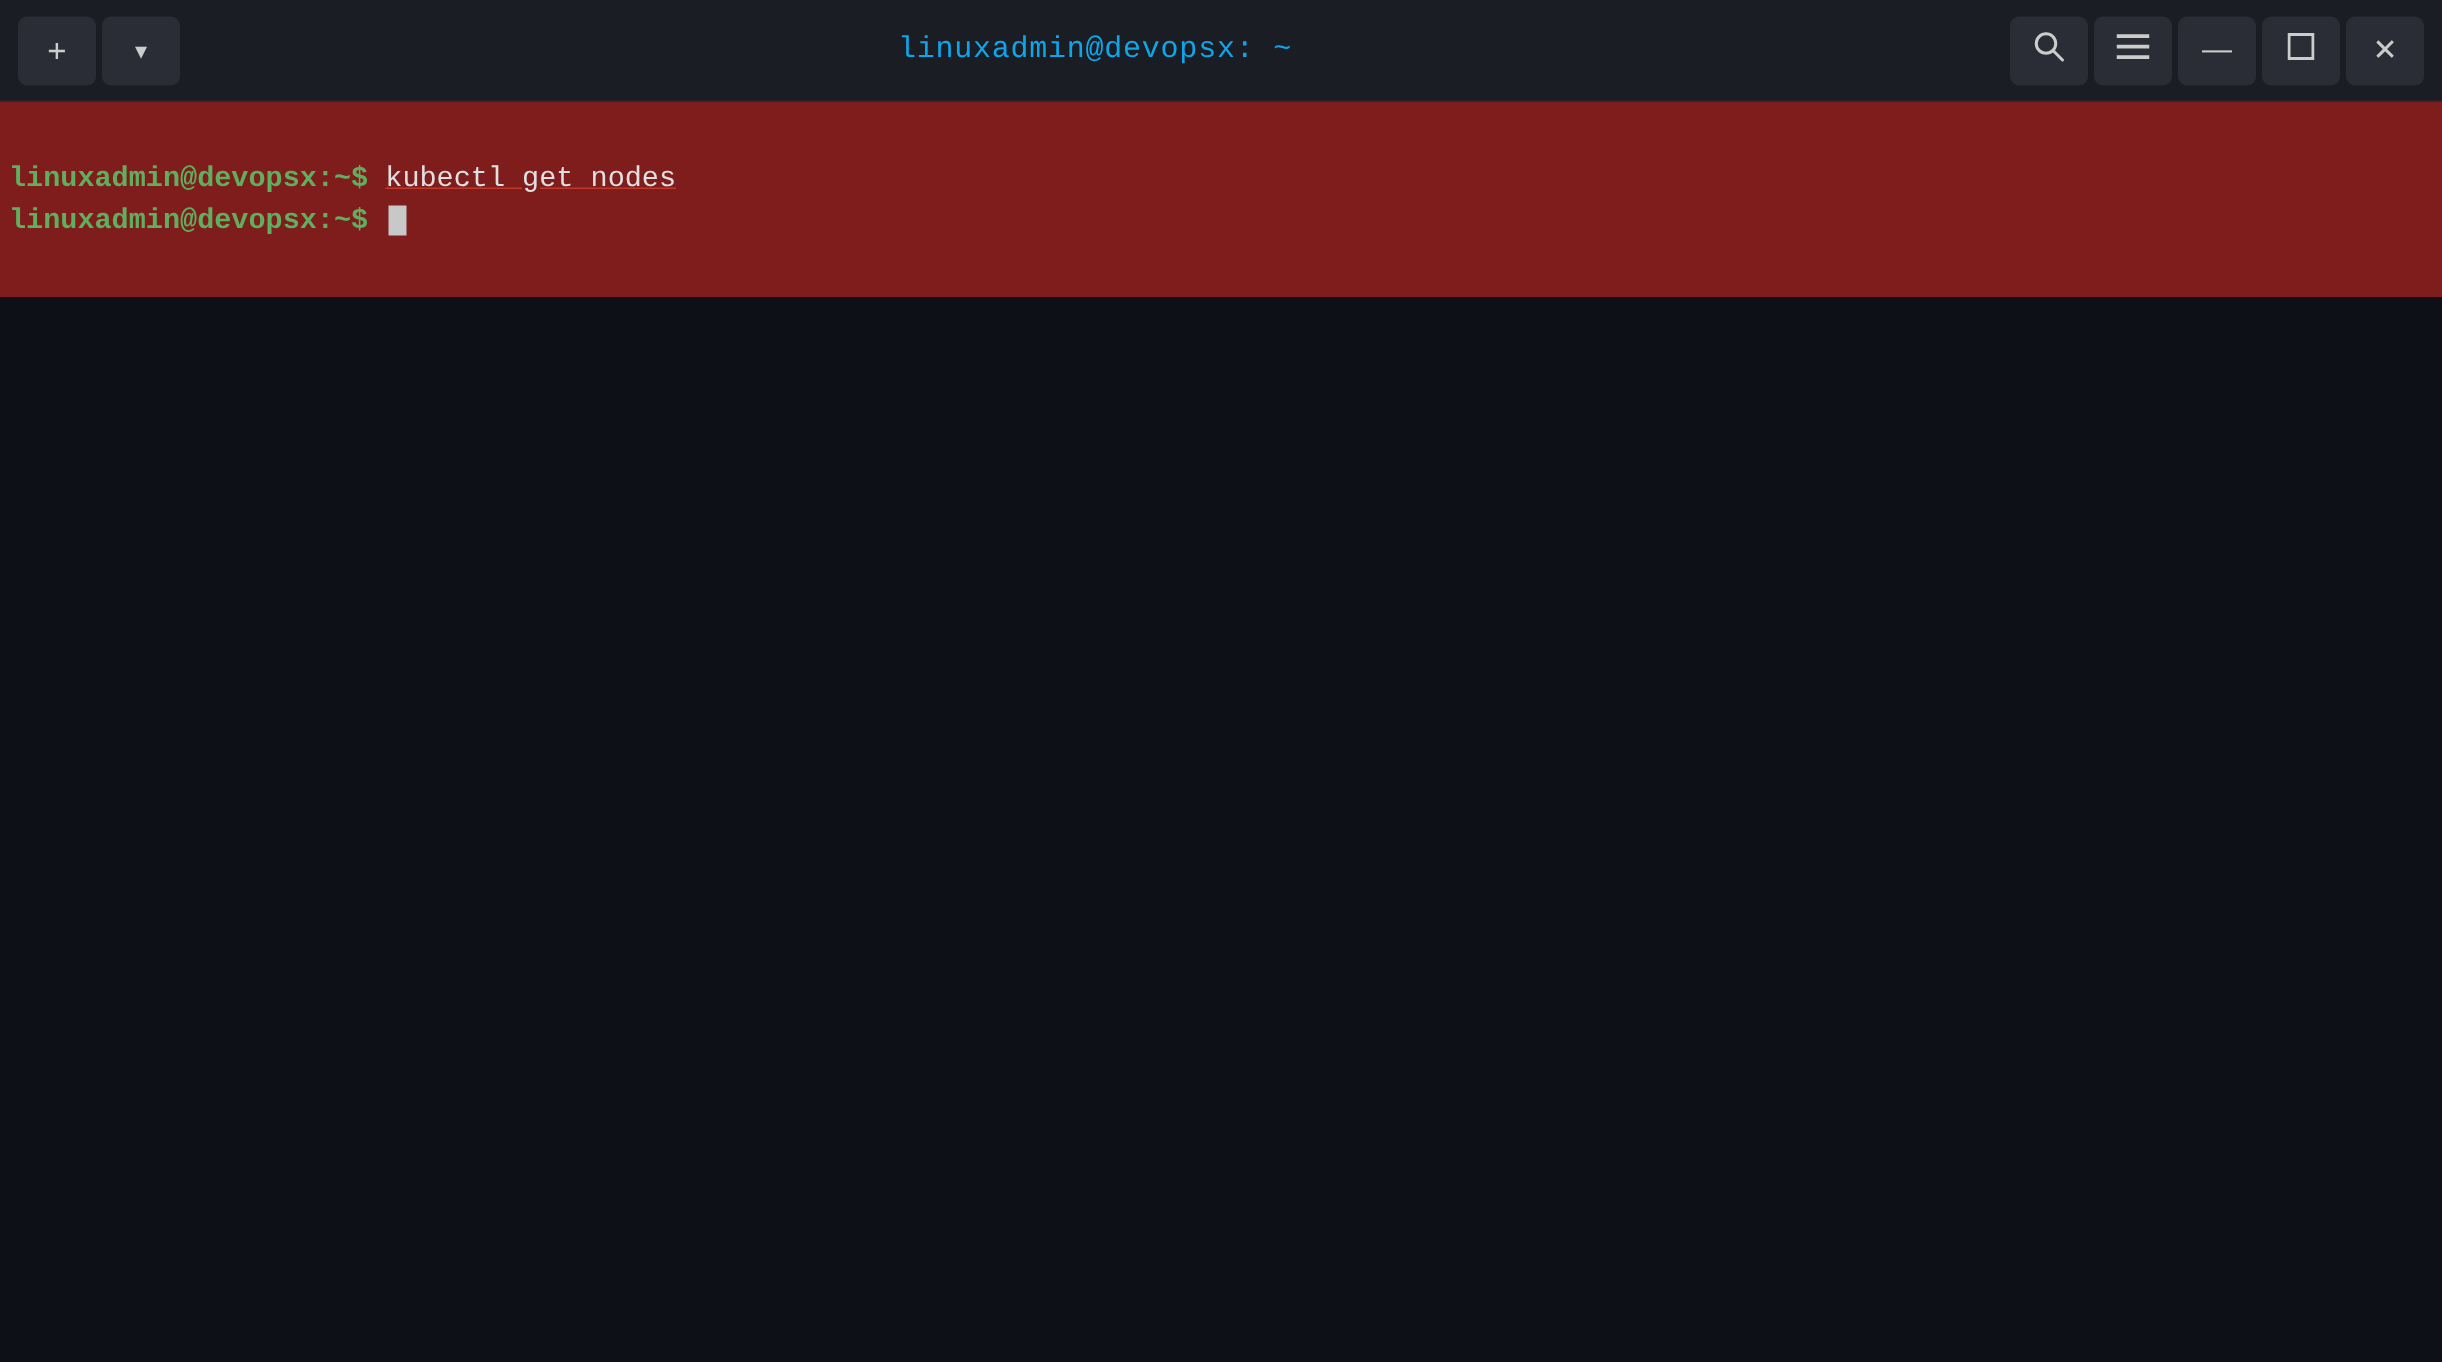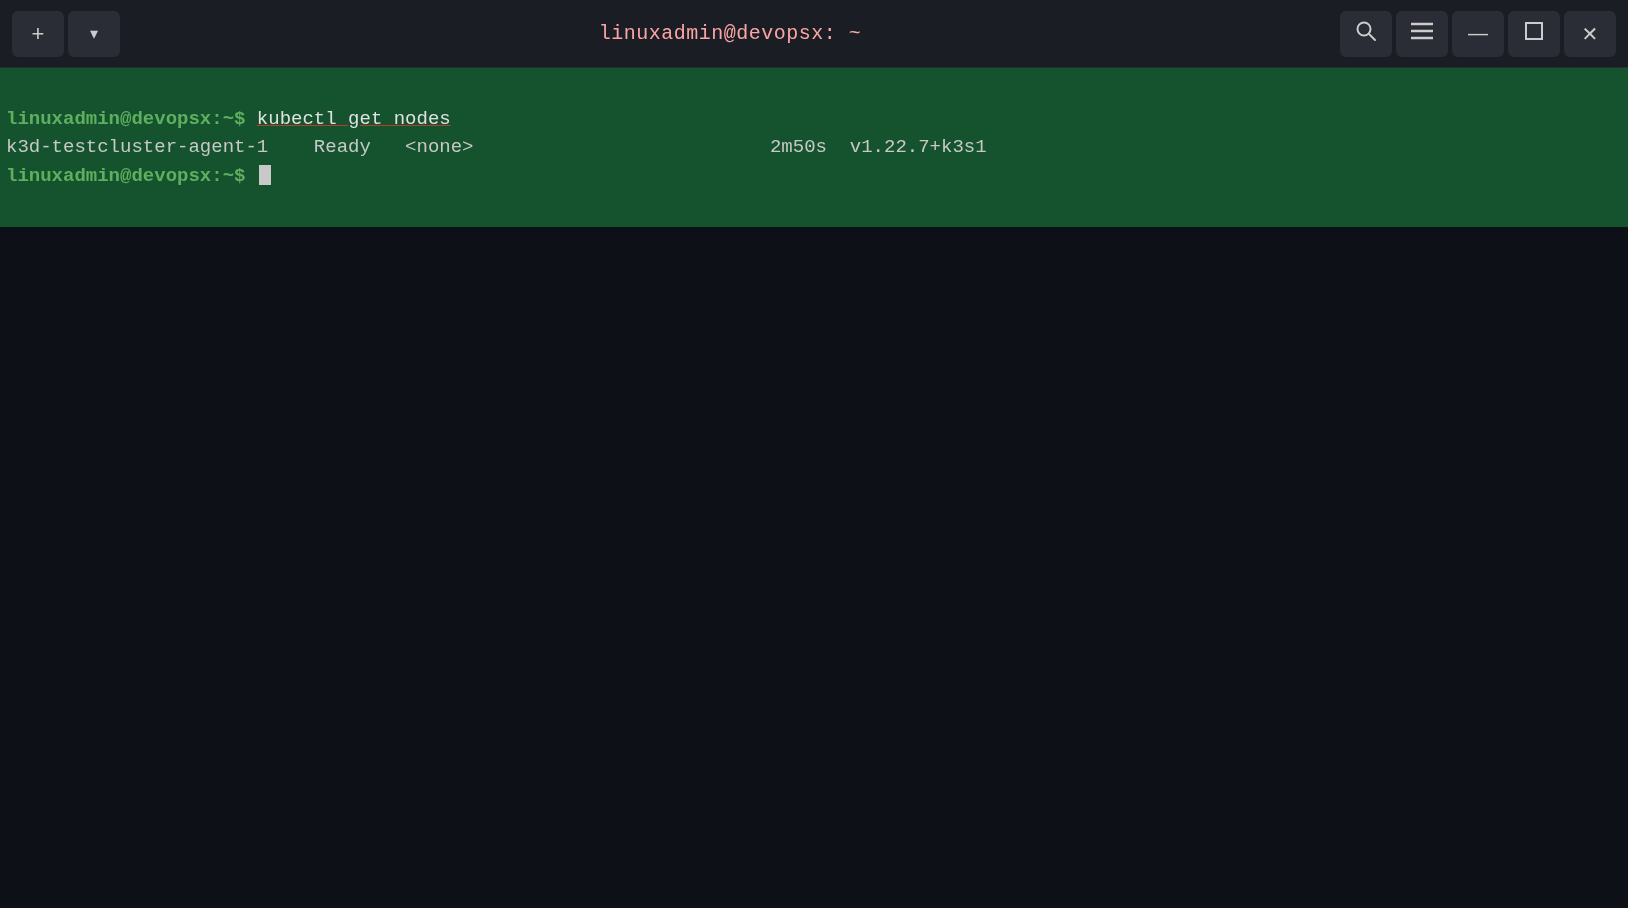--- a/index.html
+++ b/index.html
@@ -40,21 +40,21 @@
       border-radius: 6px;
       cursor: pointer;
       display: flex;
       align-items: center;
       justify-content: center;
       color: #ccc;
       font-size: 18px;
     }
 
     .titlebar-title {
-      color: #fca5a5;
+      color: #0ea5e9;
       font-size: 20px;
       font-weight: 400;
       font-family: 'Courier New', Courier, monospace;
       letter-spacing: 0.5px;
     }
 
     .titlebar-right {
       display: flex;
       align-items: center;
       gap: 4px;
@@ -68,21 +68,21 @@
       border-radius: 6px;
       cursor: pointer;
       display: flex;
       align-items: center;
       justify-content: center;
       color: #ccc;
       font-size: 18px;
     }
 
     .terminal-body {
-      background: #14532d;
+      background: #7f1d1d;
       padding: 8px 6px;
       font-size: 19px;
       line-height: 1.5;
       color: #c8c8c8;
       font-family: 'Courier New', Courier, monospace;
       white-space: pre;
     }
 
     .prompt-green {
       color: #5faf5f;
@@ -150,16 +150,15 @@
       </span>
     </button>
     <button class="win-btn close">
       <span style="font-size:20px; color:#ccc;">✕</span>
     </button>
   </div>
 </div>
 
 <div class="terminal-body">
 <span class="line"><span class="prompt-green">linuxadmin@devopsx</span><span class="prompt-green">:~$</span> <span class="command-text"><span style="text-decoration: underline; text-decoration-color: #c0392b;">kubectl get nodes</span></span>
-</span><span class="line"><span>k3d-testcluster-agent-1</span>    <span>Ready</span>   <span>&lt;none&gt;</span>                          <span>2m50s</span>  <span>v1.22.7+k3s1</span>
 </span><span class="line"><span class="prompt-green">linuxadmin@devopsx</span><span class="prompt-green">:~$</span> <span class="cursor"></span>
 </span>
 </div>
 
 </body></html>

